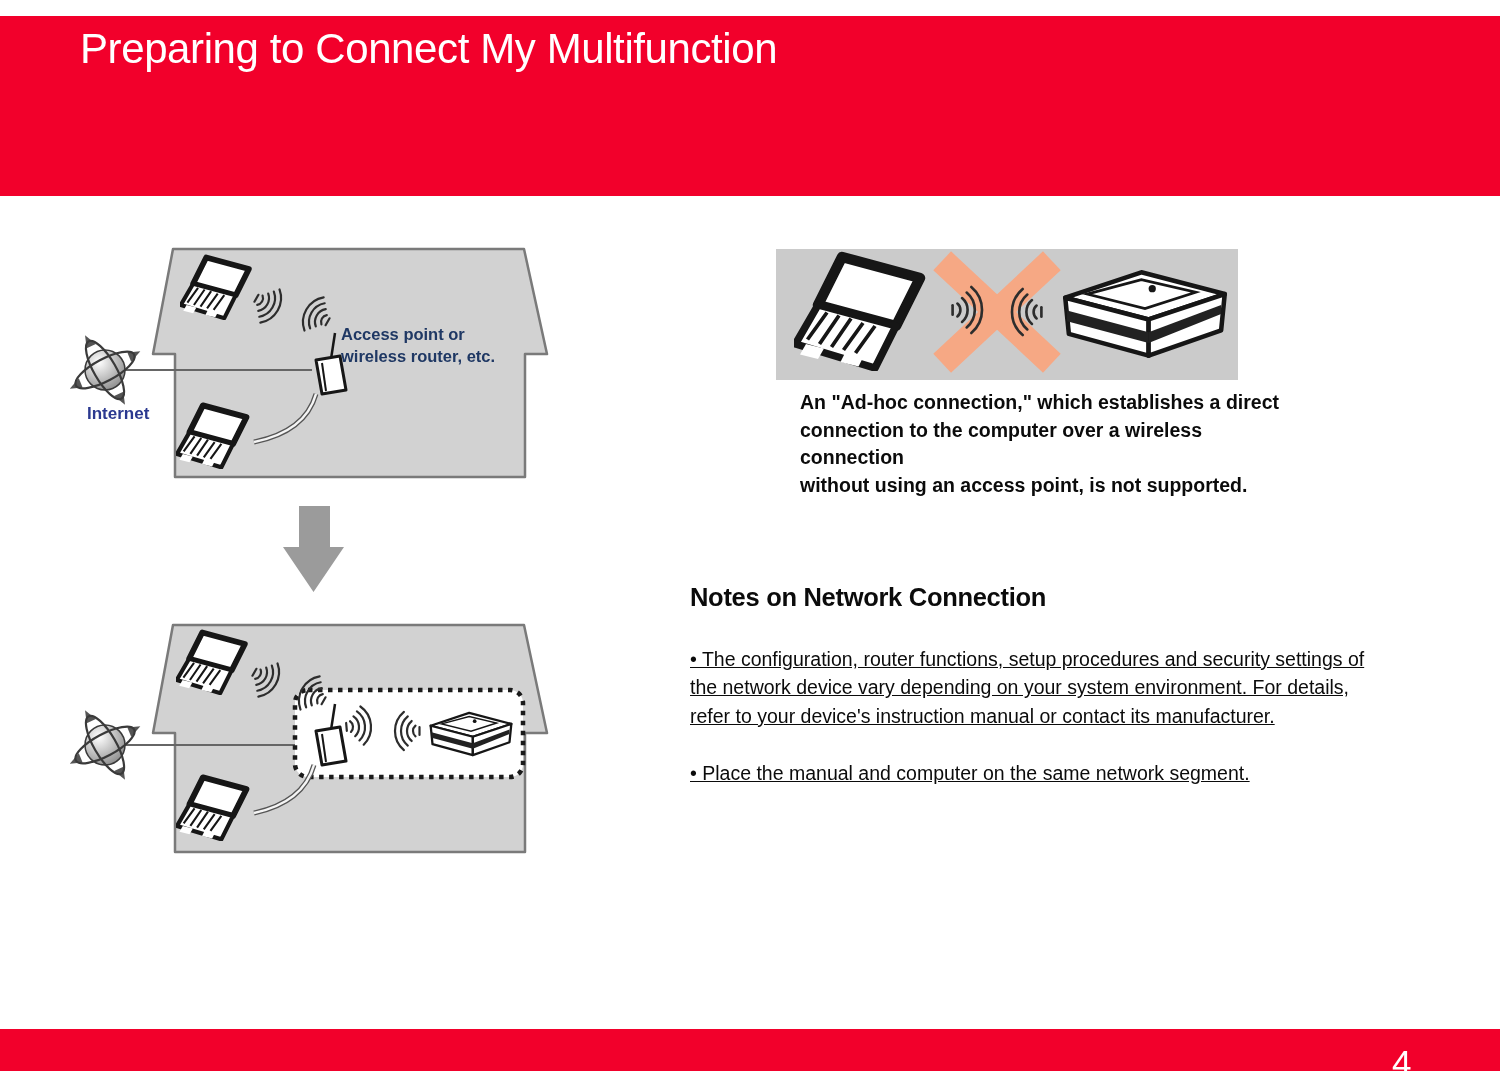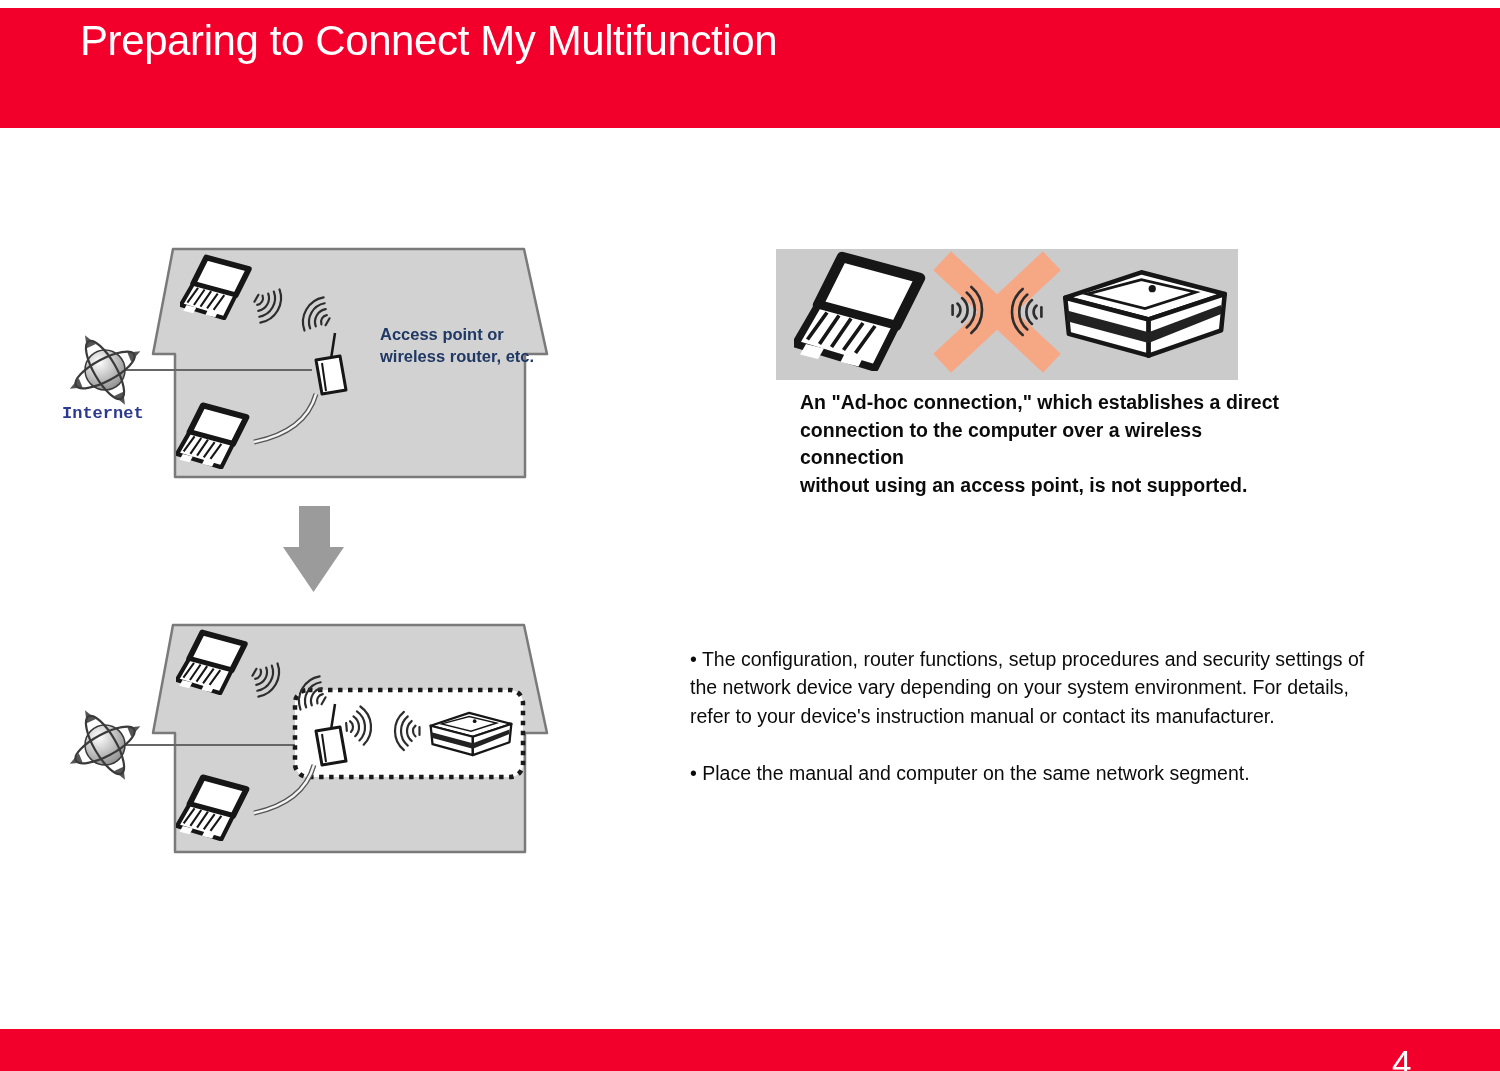--- a/index.html
+++ b/index.html
@@ -6,43 +6,43 @@
     --red:#F2002B; --page-bg:#FFFFFF; --adhoc-bg:#CBCBCB; --house-fill:#D2D2D2;
     --house-stroke:#7A7A7A; --arrow-gray:#9B9B9B; --x-mark:#F6A884;
     --internet-label-color:#2B3990; --access-label-color:#1F3864; --text-color:#0B0B0B;
   }
   *{margin:0;padding:0;box-sizing:border-box;}
   html,body{width:1500px;height:1071px;background:var(--page-bg);overflow:hidden;
     font-family:"Liberation Sans","DejaVu Sans",sans-serif;}
   .page{position:relative;width:1500px;height:1071px;background:var(--page-bg);}
 
   
-  .header{position:absolute;left:0;top:8px;width:1500px;height:120px;background:var(--red);}
+  .header{position:absolute;left:0;top:16px;width:1500px;height:180px;background:var(--red);}
   .title{position:absolute;left:80px;top:6px;color:#fff;font-size:42px;font-weight:500;
     line-height:53px;letter-spacing:-0.4px;white-space:nowrap;}
 
   
   .footer{position:absolute;left:0;top:1029px;width:1500px;height:42px;background:var(--red);overflow:hidden;}
   .pagenum{position:absolute;left:1392px;top:14px;color:#fff;font-size:35px;font-weight:400;}
 
   
   .svgbox{position:absolute;}
   .lbl{position:absolute;font-weight:bold;white-space:pre-line;}
-  .lbl-internet{left:62px;top:404px;font-size:17px;color:var(--internet-label-color);font-family:Liberation Mono, monospace;}
-  .lbl-access{left:341px;top:323px;font-size:16.5px;line-height:22px;color:var(--access-label-color);margin-left:39px;}
+  .lbl-internet{left:87px;top:404px;font-size:17px;color:var(--internet-label-color);}
+  .lbl-access{left:341px;top:323px;font-size:16.5px;line-height:22px;color:var(--access-label-color);}
 
   
   .adhoc-img{position:absolute;left:776px;top:249px;width:462px;height:131px;background:var(--adhoc-bg);}
   .caption{position:absolute;left:800px;top:389px;width:490px;font-size:19.5px;font-weight:bold;
     line-height:27.6px;color:var(--text-color);white-space:pre-line;}
   .notes-heading{position:absolute;left:690px;top:583px;font-size:25.5px;font-weight:bold;
     letter-spacing:-0.3px;color:var(--text-color);}
   .notes-body{position:absolute;left:690px;top:645px;width:775px;font-size:19.5px;
     line-height:28.4px;color:var(--text-color);}
-  .notes-body p{white-space:pre-line;margin:0 0 28.6px 0;}
+  .notes-body p{white-space:pre-line;margin:0 0 28.6px 0;text-decoration:underline;}
 
   svg .ink{stroke:#161616;fill:#fff;stroke-linejoin:round;}
 </style>
 </head>
 <body>
 
 <div class="page">
 
   <svg width="0" height="0" style="position:absolute" aria-hidden="true">
     <defs>
@@ -156,20 +156,21 @@
       </g>
       <use href="#sym-fan" transform="translate(176,61) scale(1.2)"></use>
       <use href="#sym-fan" transform="translate(266,63) rotate(180) scale(1.2)"></use>
     </svg>
   </div>
 
   <p class="caption">An "Ad-hoc connection," which establishes a direct
 connection to the computer over a wireless connection
 without using an access point, is not supported.</p>
 
+  <h2 class="notes-heading">Notes on Network Connection</h2>
   <div class="notes-body">
     <p>• The configuration, router functions, setup procedures and security settings of
 the network device vary depending on your system environment. For details,
 refer to your device's instruction manual or contact its manufacturer.</p>
     <p>• Place the manual and computer on the same network segment.</p>
   </div>
 
   <div class="footer">
     <span class="pagenum">4</span>
   </div>

